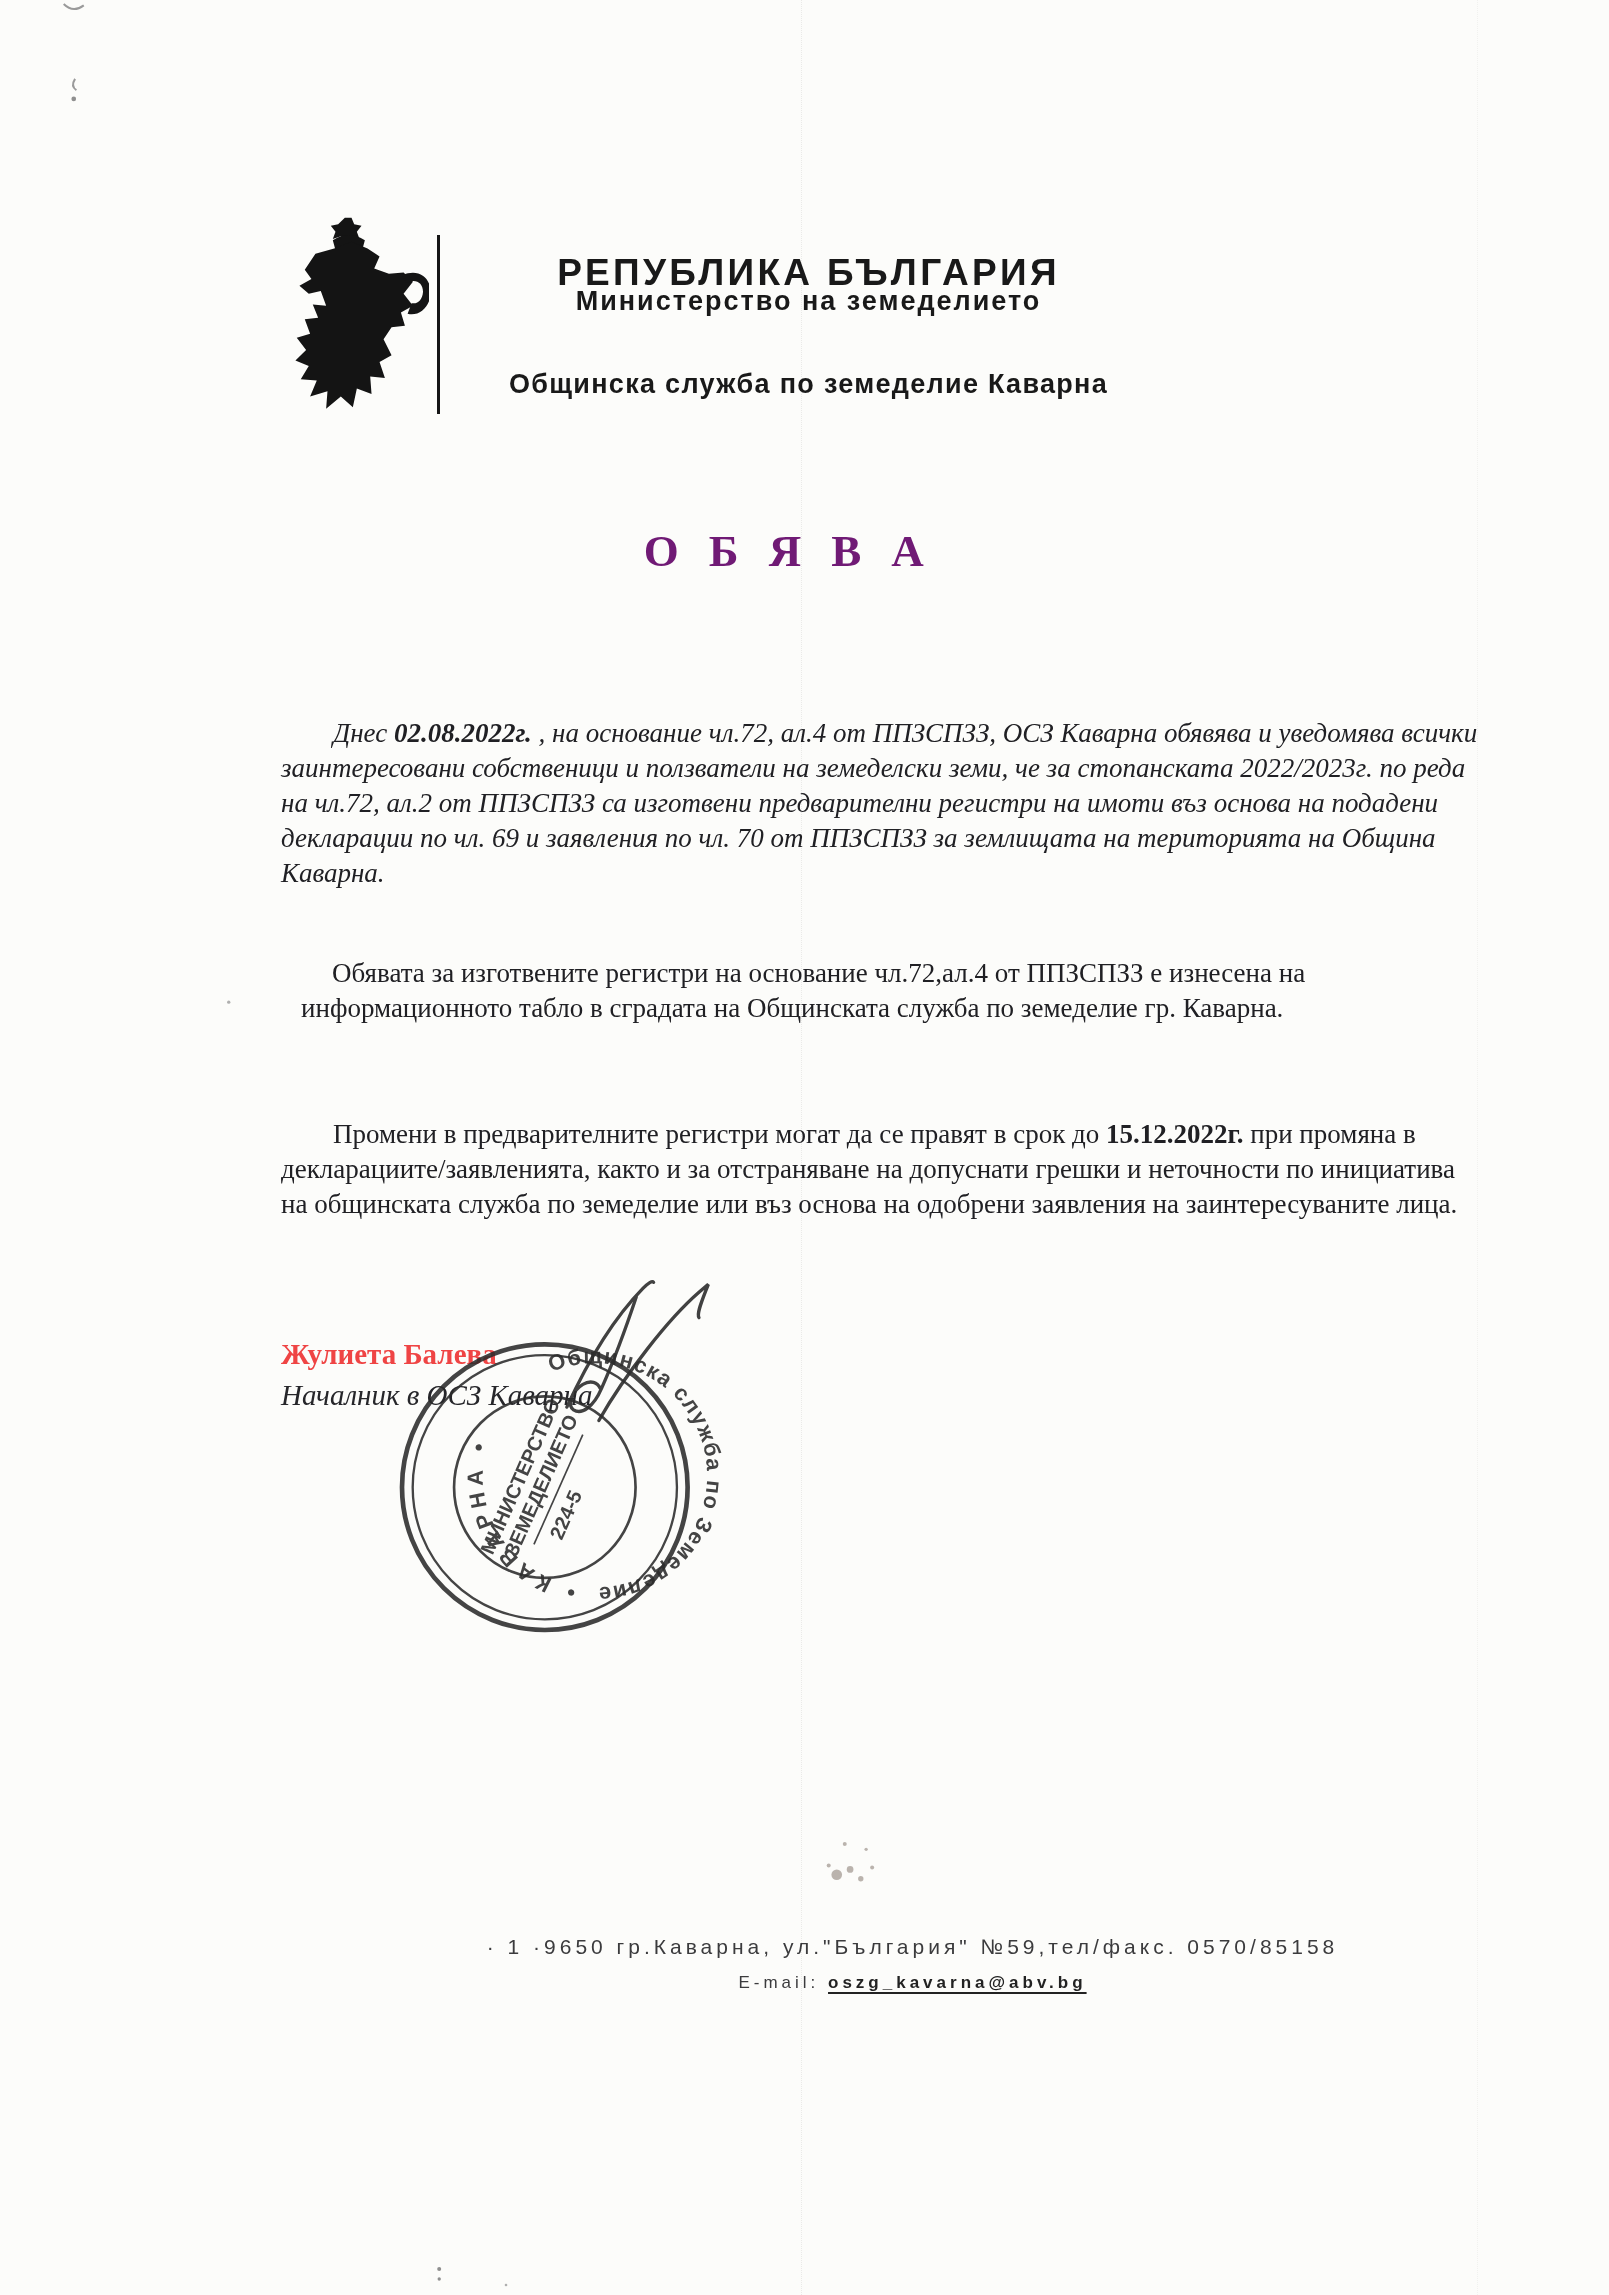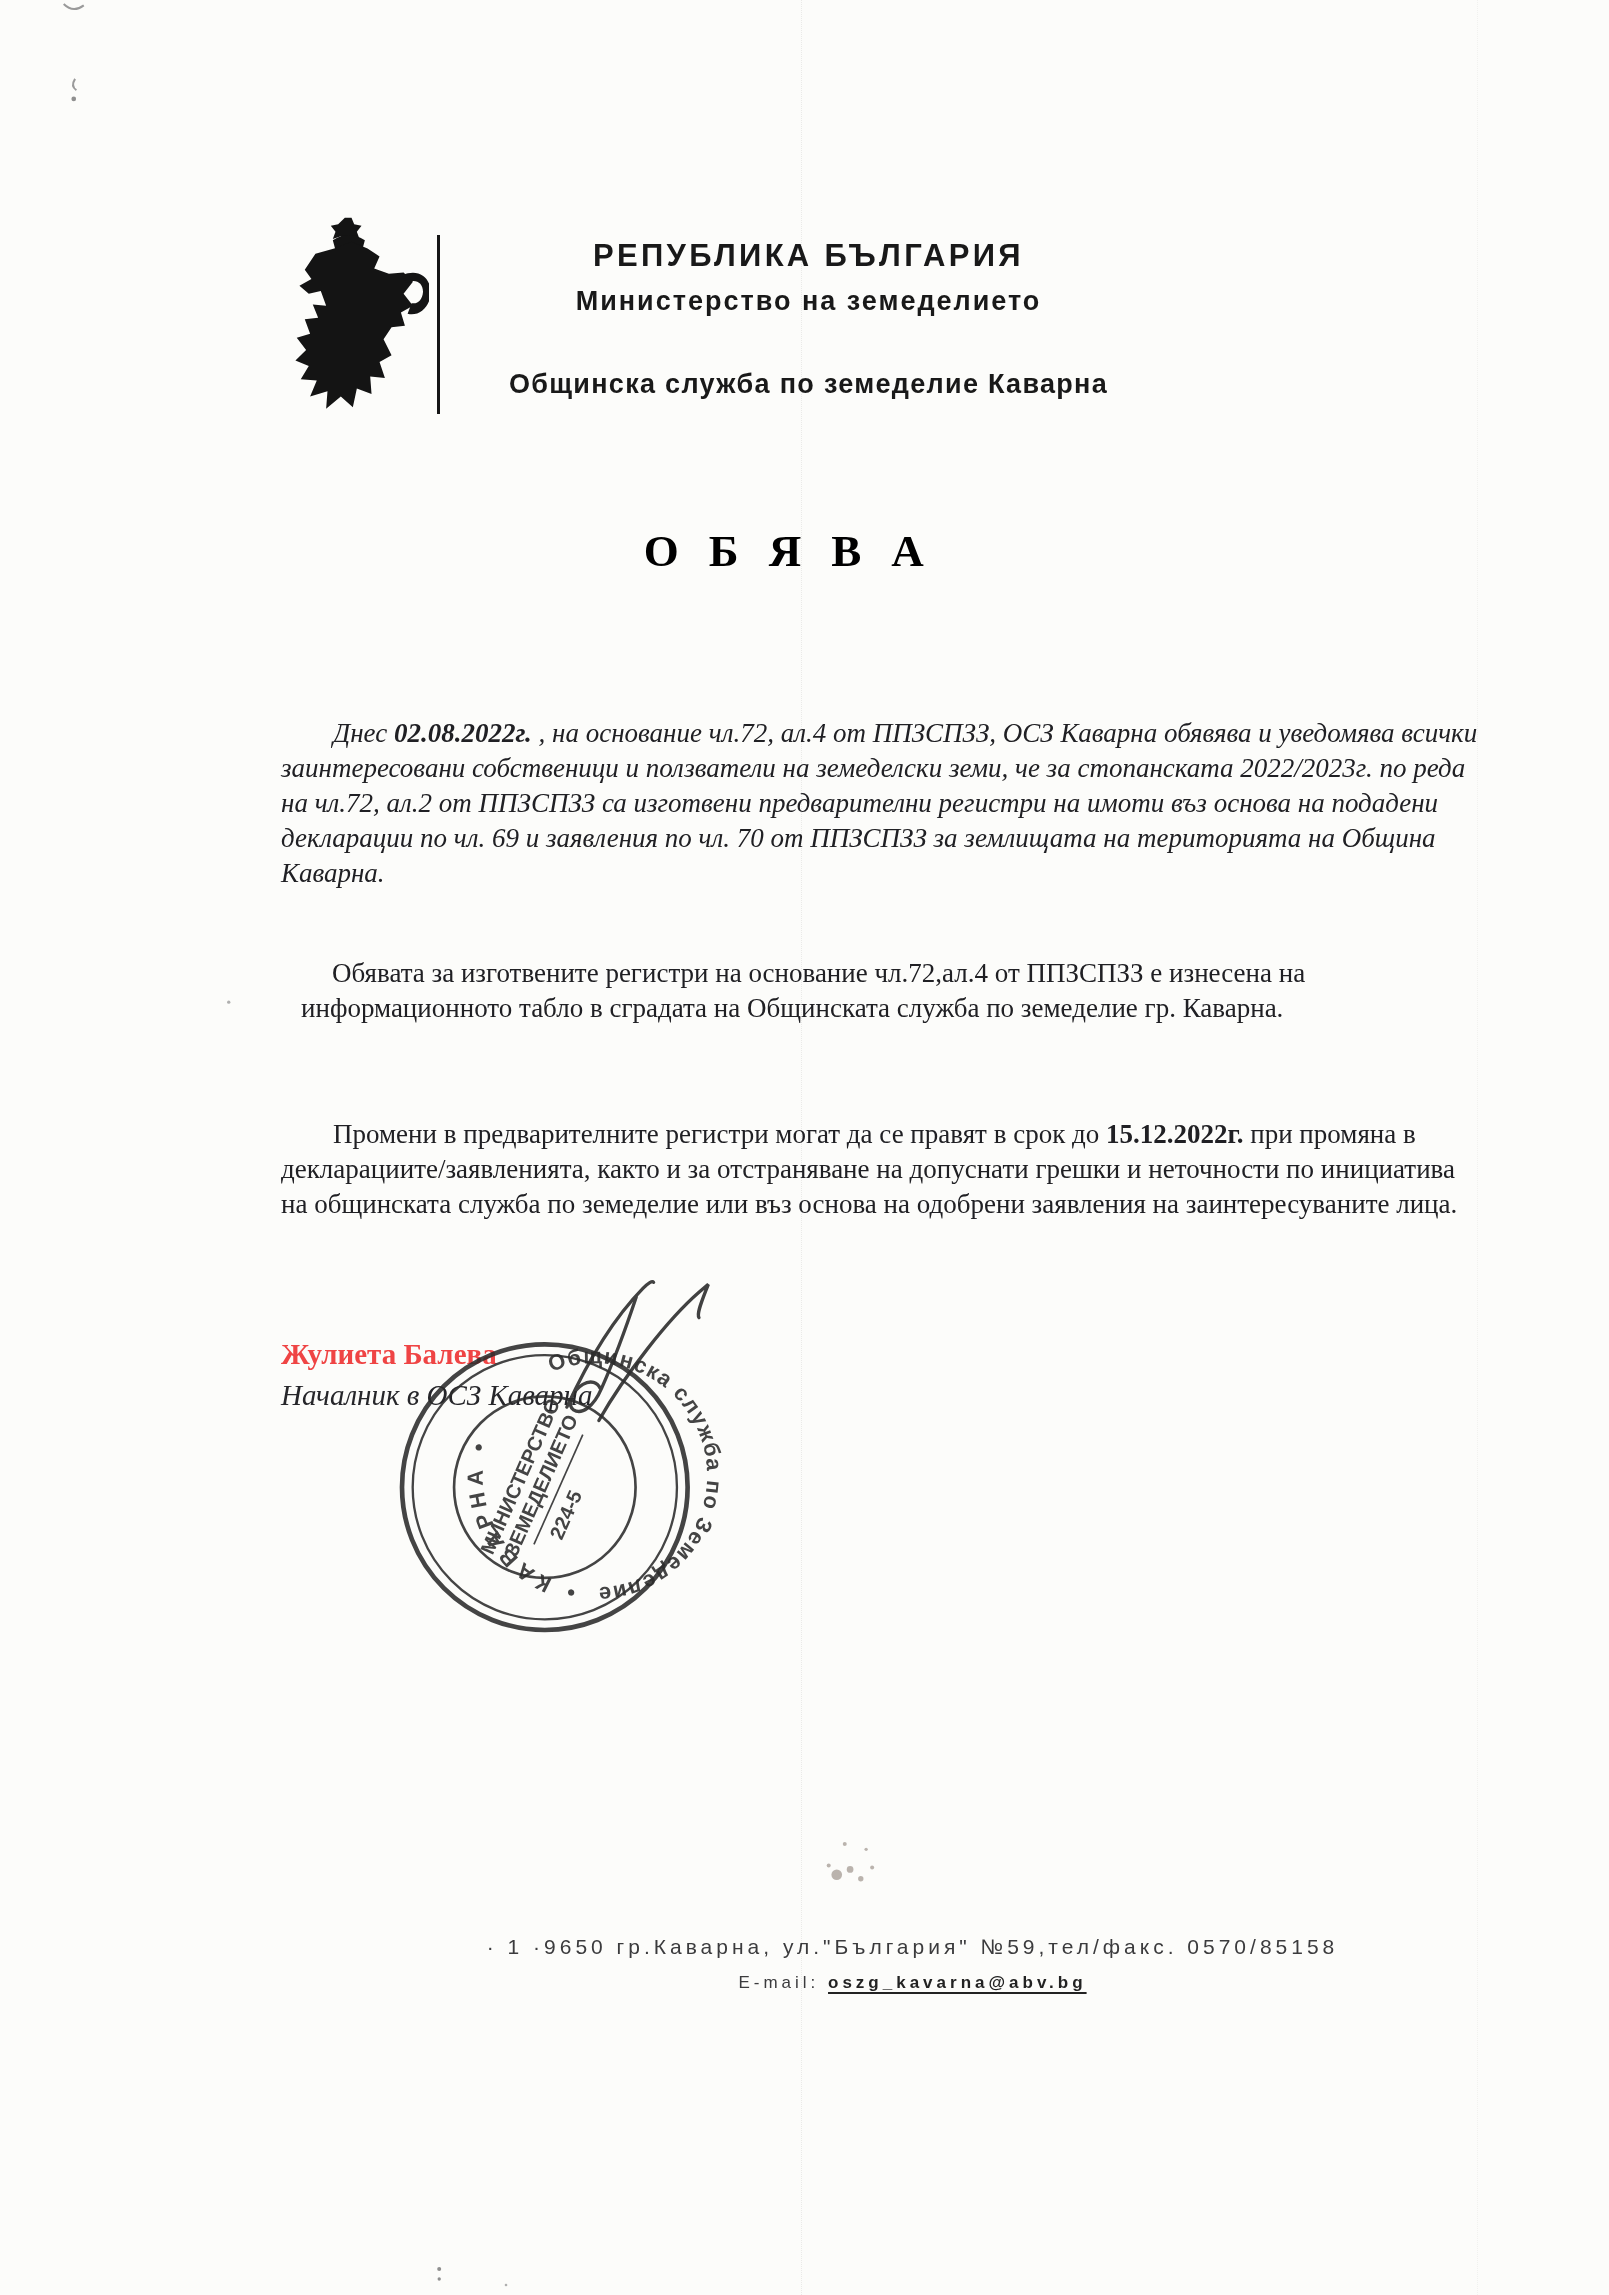--- a/index.html
+++ b/index.html
@@ -6,27 +6,27 @@
   .page{
     position:relative;width:1610px;height:2295px;margin:0 auto;
     background:#fcfcfa;overflow:hidden;
     font-family:"Liberation Serif", serif;color:#1d1d1f;
   }
   
   .emblem{position:absolute;left:266px;top:215px;width:163px;height:215px;}
   .divider{position:absolute;left:437px;top:235px;width:2.7px;height:179px;background:#161616;}
   .hline{position:absolute;left:374px;width:869px;text-align:center;
          font-family:"Liberation Sans", sans-serif;font-weight:bold;color:#191919;white-space:nowrap;}
-  .h1{top:238px;font-size:31px;letter-spacing:3.3px;}
+  .h1{top:252px;font-size:37px;letter-spacing:3.3px;}
   .h2{top:286px;font-size:27px;letter-spacing:2px;}
   .h3{top:327px;font-size:29px;letter-spacing:1.3px;}
   .h4{top:369px;font-size:27px;letter-spacing:1.3px;}
   
   .doc-title{position:absolute;left:588px;top:525px;width:401px;text-align:center;
-             font-size:45px;font-weight:bold;letter-spacing:9.4px;color:#000000;white-space:nowrap;}
+             font-size:45px;font-weight:bold;letter-spacing:9.4px;color:#701a75;white-space:nowrap;}
   
   .par{position:absolute;left:281px;width:1203px;font-size:27px;line-height:35px;
        color:#202024;text-align:left;margin:0;white-space:pre-wrap;}
   .par b{font-weight:bold;}
   .p1{top:716px;text-indent:52px;font-style:italic;}
   .p2{top:956px;text-indent:31px;margin-left:20px;}
   .p3{top:1047px;width:1210px;text-indent:25.4px;}
   .p4{top:1117px;text-indent:52px;}
   
   .sig-name{position:absolute;left:281px;top:1338px;font-size:29px;font-weight:bold;color:#ef4444;font-family:Liberation Serif, serif;}

